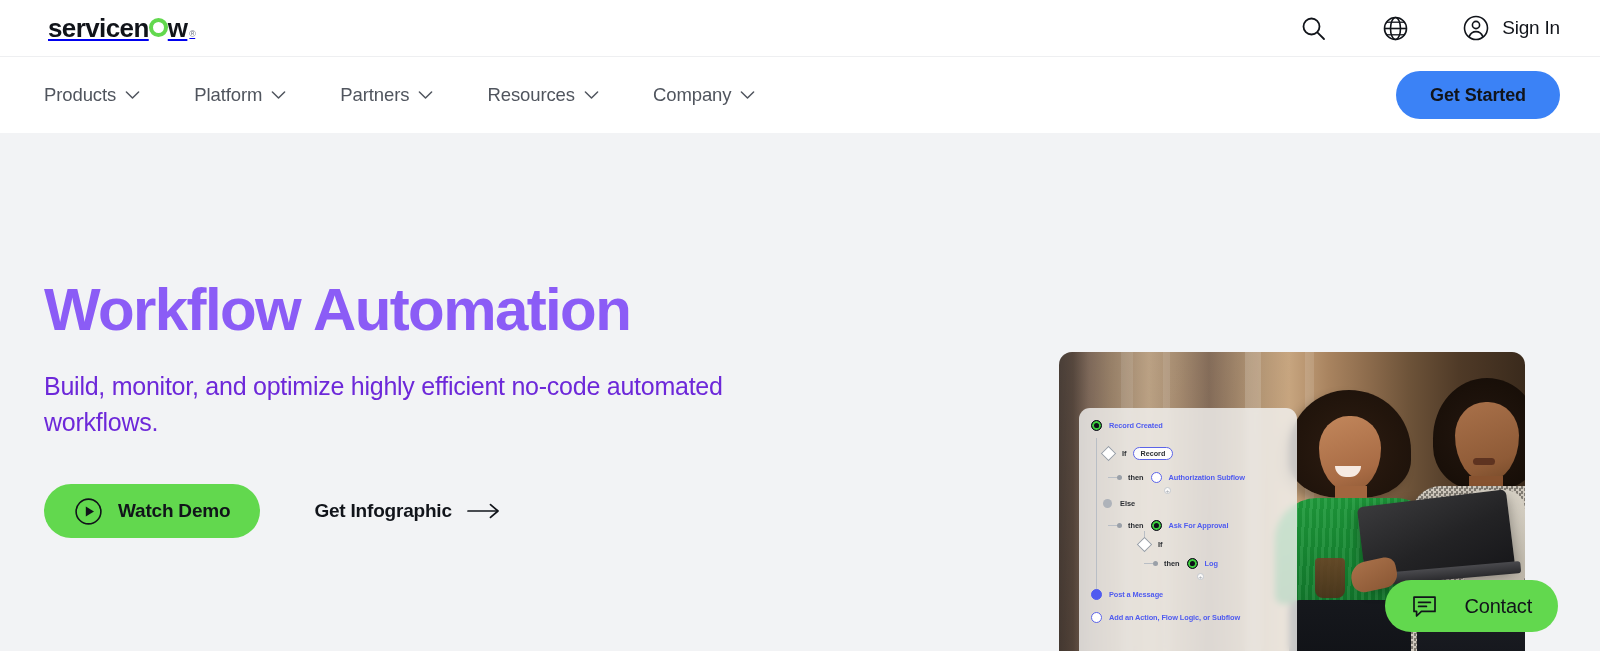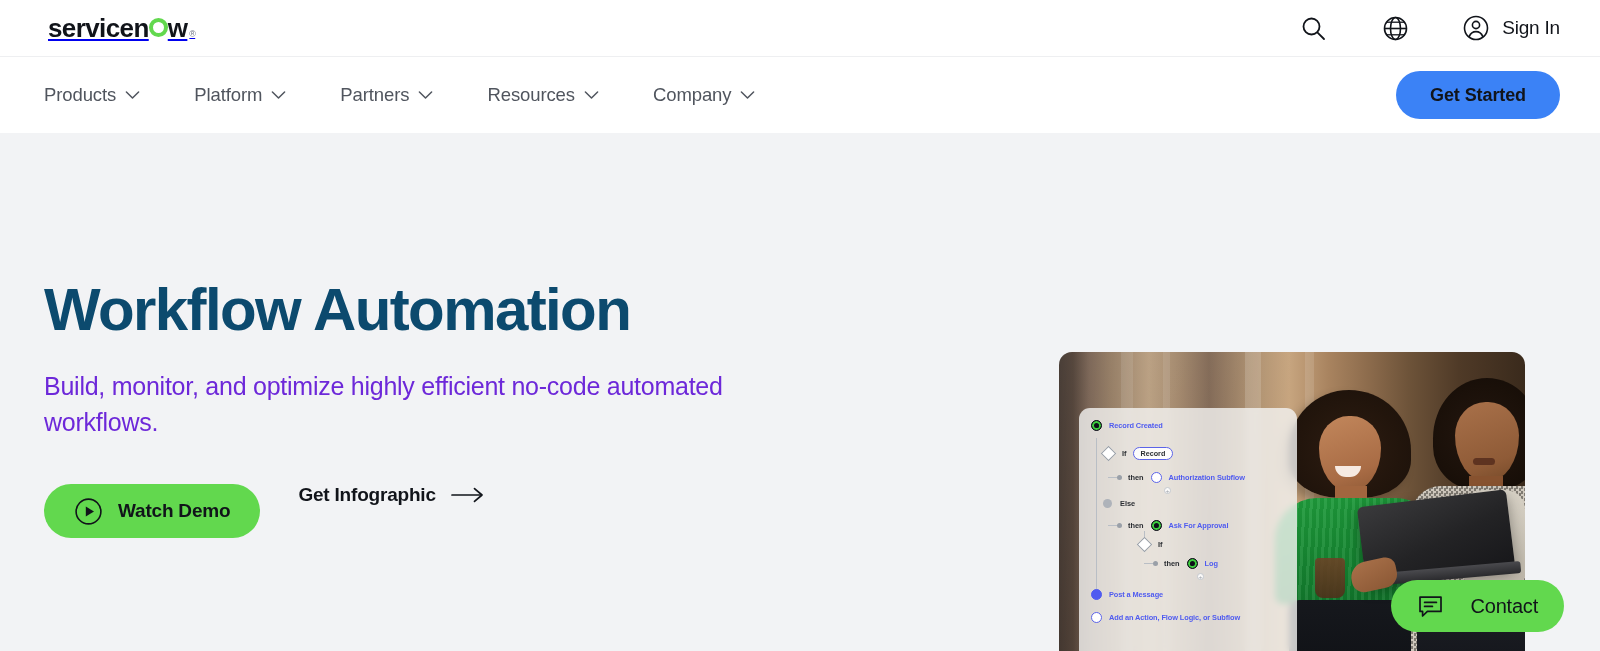--- a/index.html
+++ b/index.html
@@ -70,29 +70,29 @@
   .hero {
     height: 518px; background: #f2f3f5;
     position: relative;
     display: flex; align-items: flex-start;
   }
   .hero-copy {
     padding: 145px 0 0 44px;
     width: 900px;
   }
   .hero-title {
-    font-size: 60px; font-weight: 700; color: #0c4a6e;
+    font-size: 60px; font-weight: 700; color: #8b5cf6;
     letter-spacing: -1.6px; line-height: 1.05;
   }
   .hero-sub {
     margin-top: 28px;
     font-size: 25px; color: #6d28d9; line-height: 1.42;
     letter-spacing: -0.25px; max-width: 790px; font-weight: 400;
   }
-  .hero-actions { margin-top: 44px; display: flex; align-items: flex-start; gap: 38px; }
+  .hero-actions { margin-top: 44px; display: flex; align-items: center; gap: 54px; }
   .btn-watch {
     background: #62d84e; border: none; border-radius: 999px;
     height: 54px; padding: 0 30px;
     display: flex; align-items: center; gap: 15px;
     cursor: pointer;
     font-family: "Liberation Sans", sans-serif;
   }
   .btn-watch-label { font-size: 19px; font-weight: 700; color: #11141a; letter-spacing: -0.2px; }
   .link-info {
     display: flex; align-items: center; gap: 15px; cursor: pointer;
@@ -258,21 +258,21 @@
   .conn-h { position: absolute; height: 1.1px; background: #b9bec5; }
   .plus-node {
     width: 7px; height: 7px; border-radius: 50%;
     border: 1px solid #c3c8ce; background: rgba(255,255,255,0.85);
     position: absolute; display:flex; align-items:center; justify-content:center;
     color:#9aa0a8; font-size:6px; line-height:1;
   }
 
   
   .fab-contact {
-    position: absolute; right: 36px; bottom: 19px;
+    position: absolute; right: 42px; bottom: 19px;
     background: #62d84e; border: none; border-radius: 999px;
     height: 52px; padding: 0 26px;
     display: flex; align-items: center; gap: 26px;
     cursor: pointer; z-index: 30;
     font-family: "Liberation Sans", sans-serif;
   }
   .fab-label { font-size: 20px; color: #11141a; letter-spacing: -0.2px; }
 </style>
 </head>
 <body>

